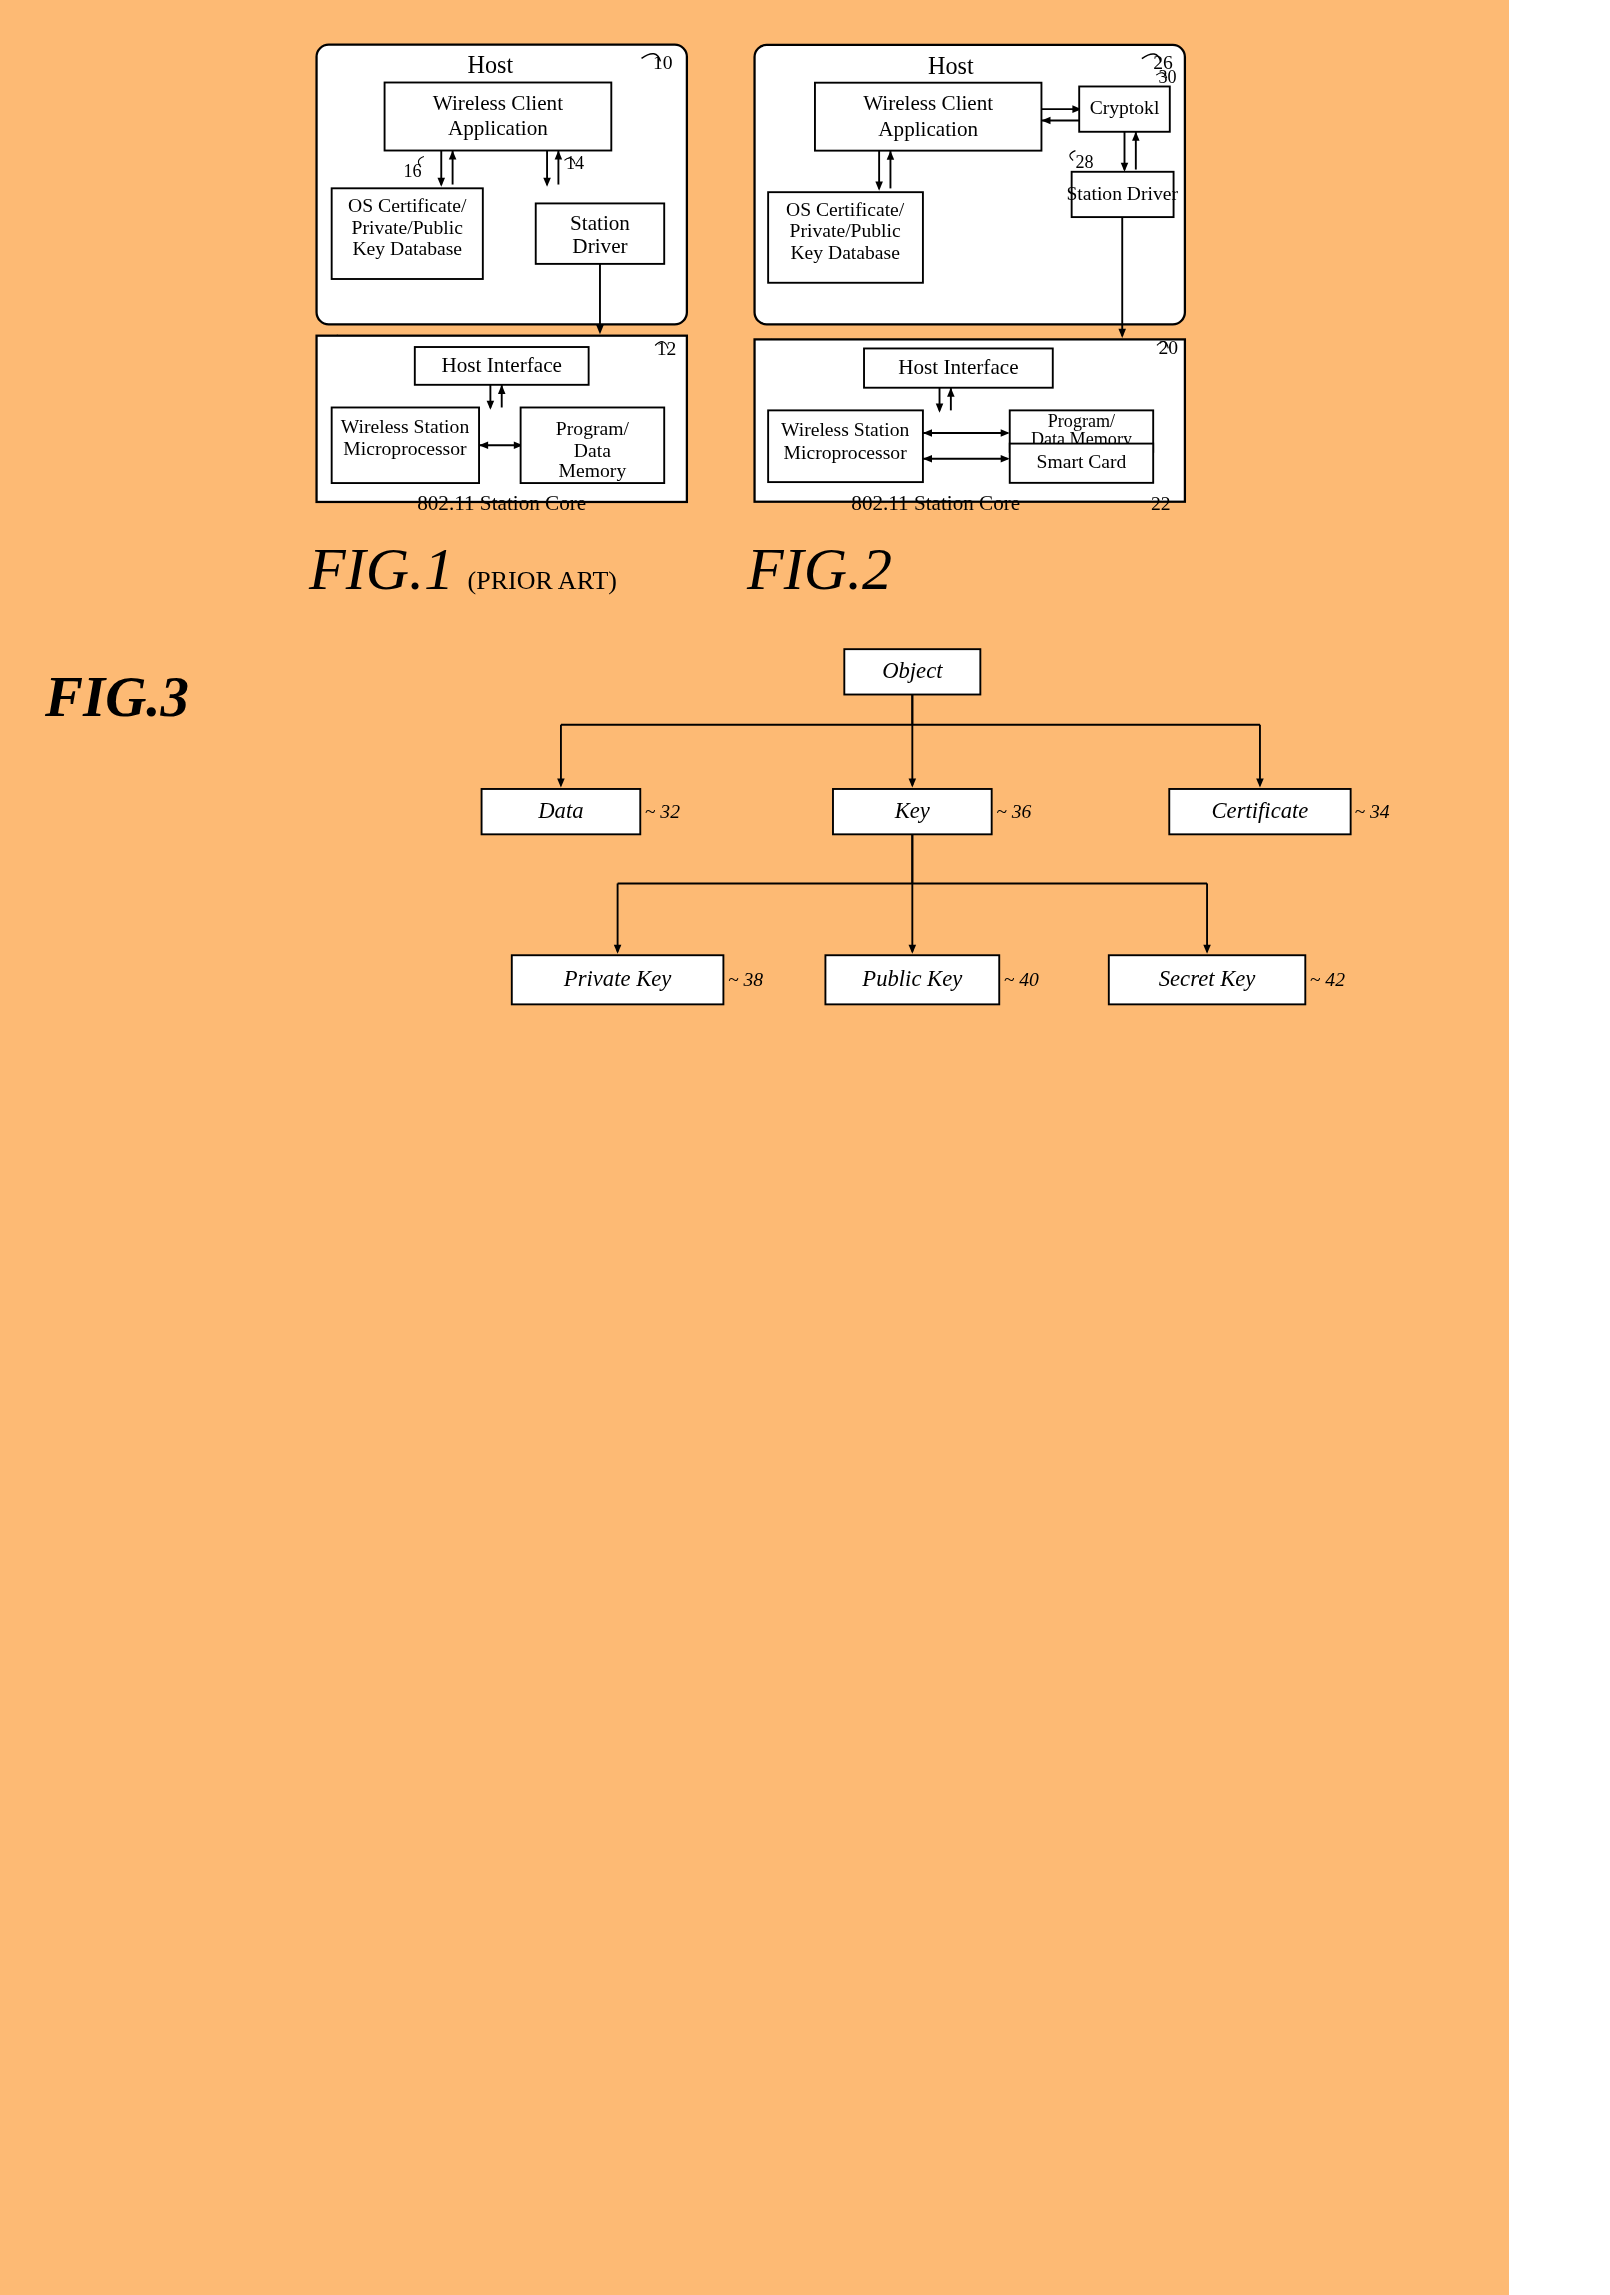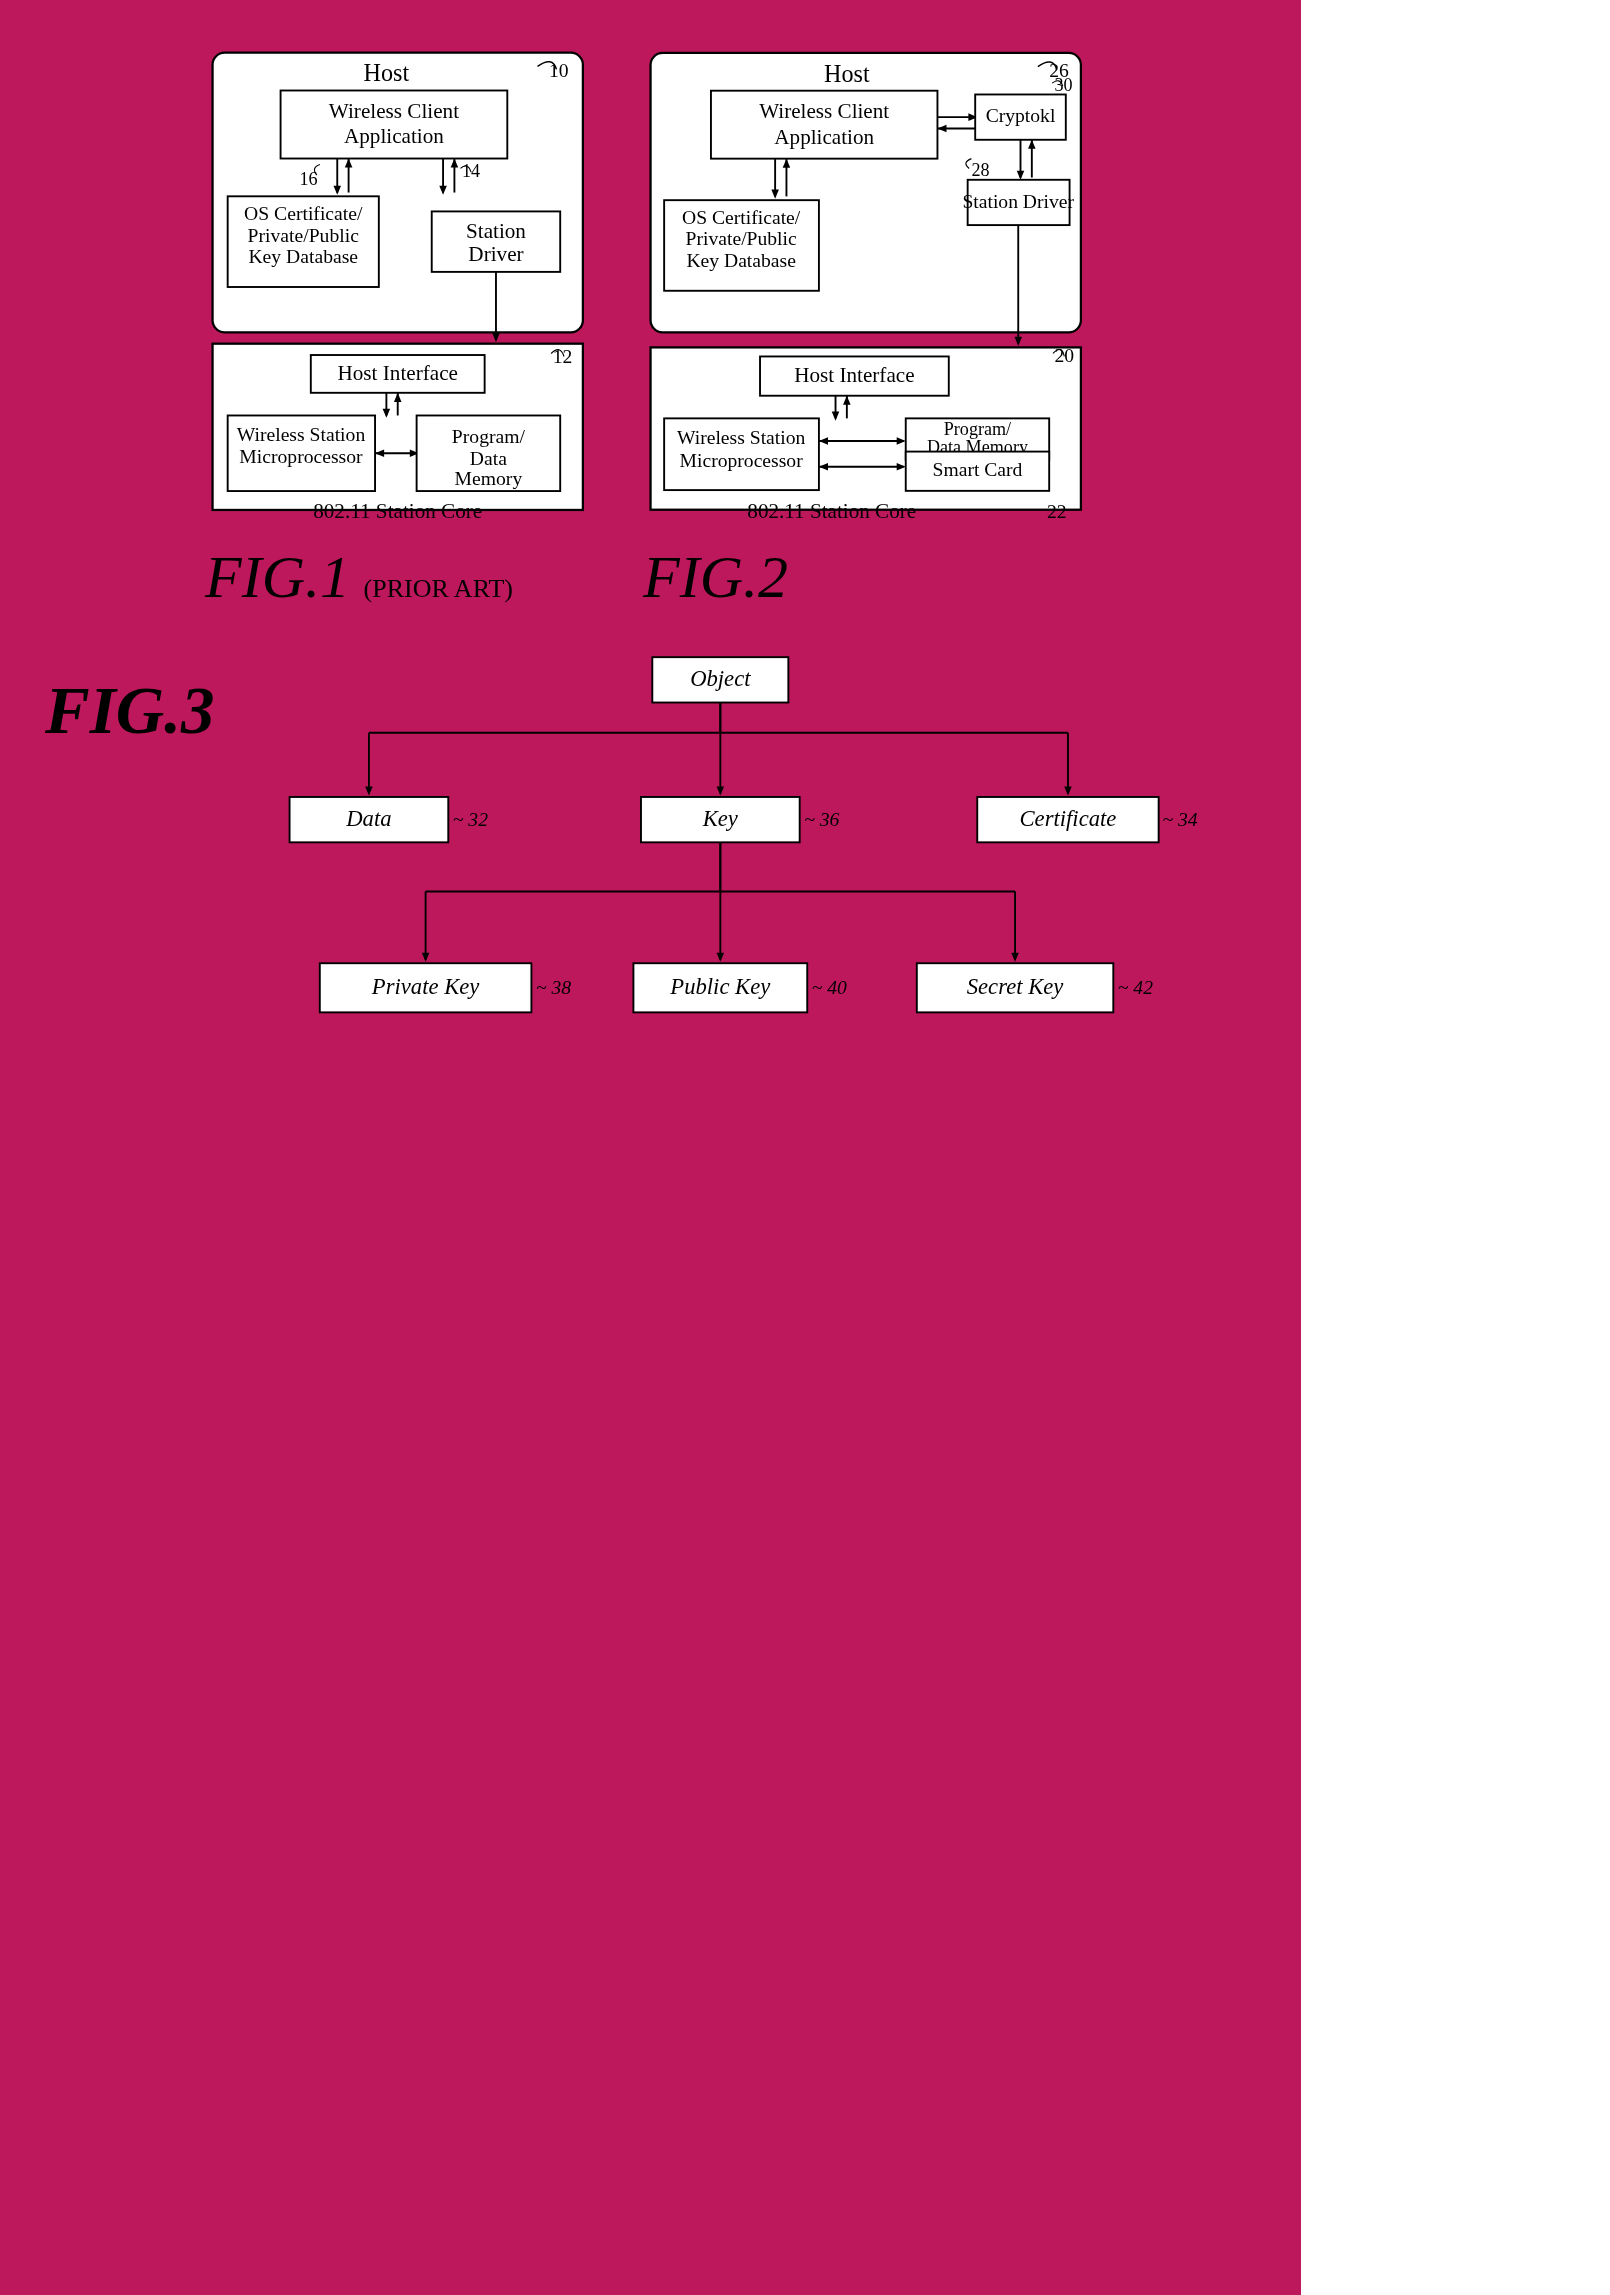--- a/index.html
+++ b/index.html
@@ -6,24 +6,24 @@
     body {
       background: #fff;
       font-family: 'Times New Roman', Times, serif;
       width: 1611px;
       min-height: 2295px;
       position: relative;
       overflow: hidden;
     }
 
     .page {
-      width: 1301px;
+      width: 1509px;
       min-height: 2295px;
-      background: #be185d;
-      padding: 30px 45px;
+      background: #fdba74;
+      padding: 22px 45px;
       position: relative;
     }
 
     
     .top-row {
       display: flex;
       flex-direction: row;
       gap: 45px;
       justify-content: center;
       margin-top: 15px;
@@ -69,21 +69,21 @@
       align-items: flex-start;
       gap: 0;
     }
 
     .fig3-caption {
       margin-top: 30px;
       flex-shrink: 0;
     }
 
     .fig3-title {
-      font-size: 67px;
+      font-size: 57px;
       font-weight: bold;
       font-style: italic;
     }
 
     .fig3-diagram {
       flex: 1;
       display: flex;
       flex-direction: column;
       align-items: flex-end;
       font-style: italic;

